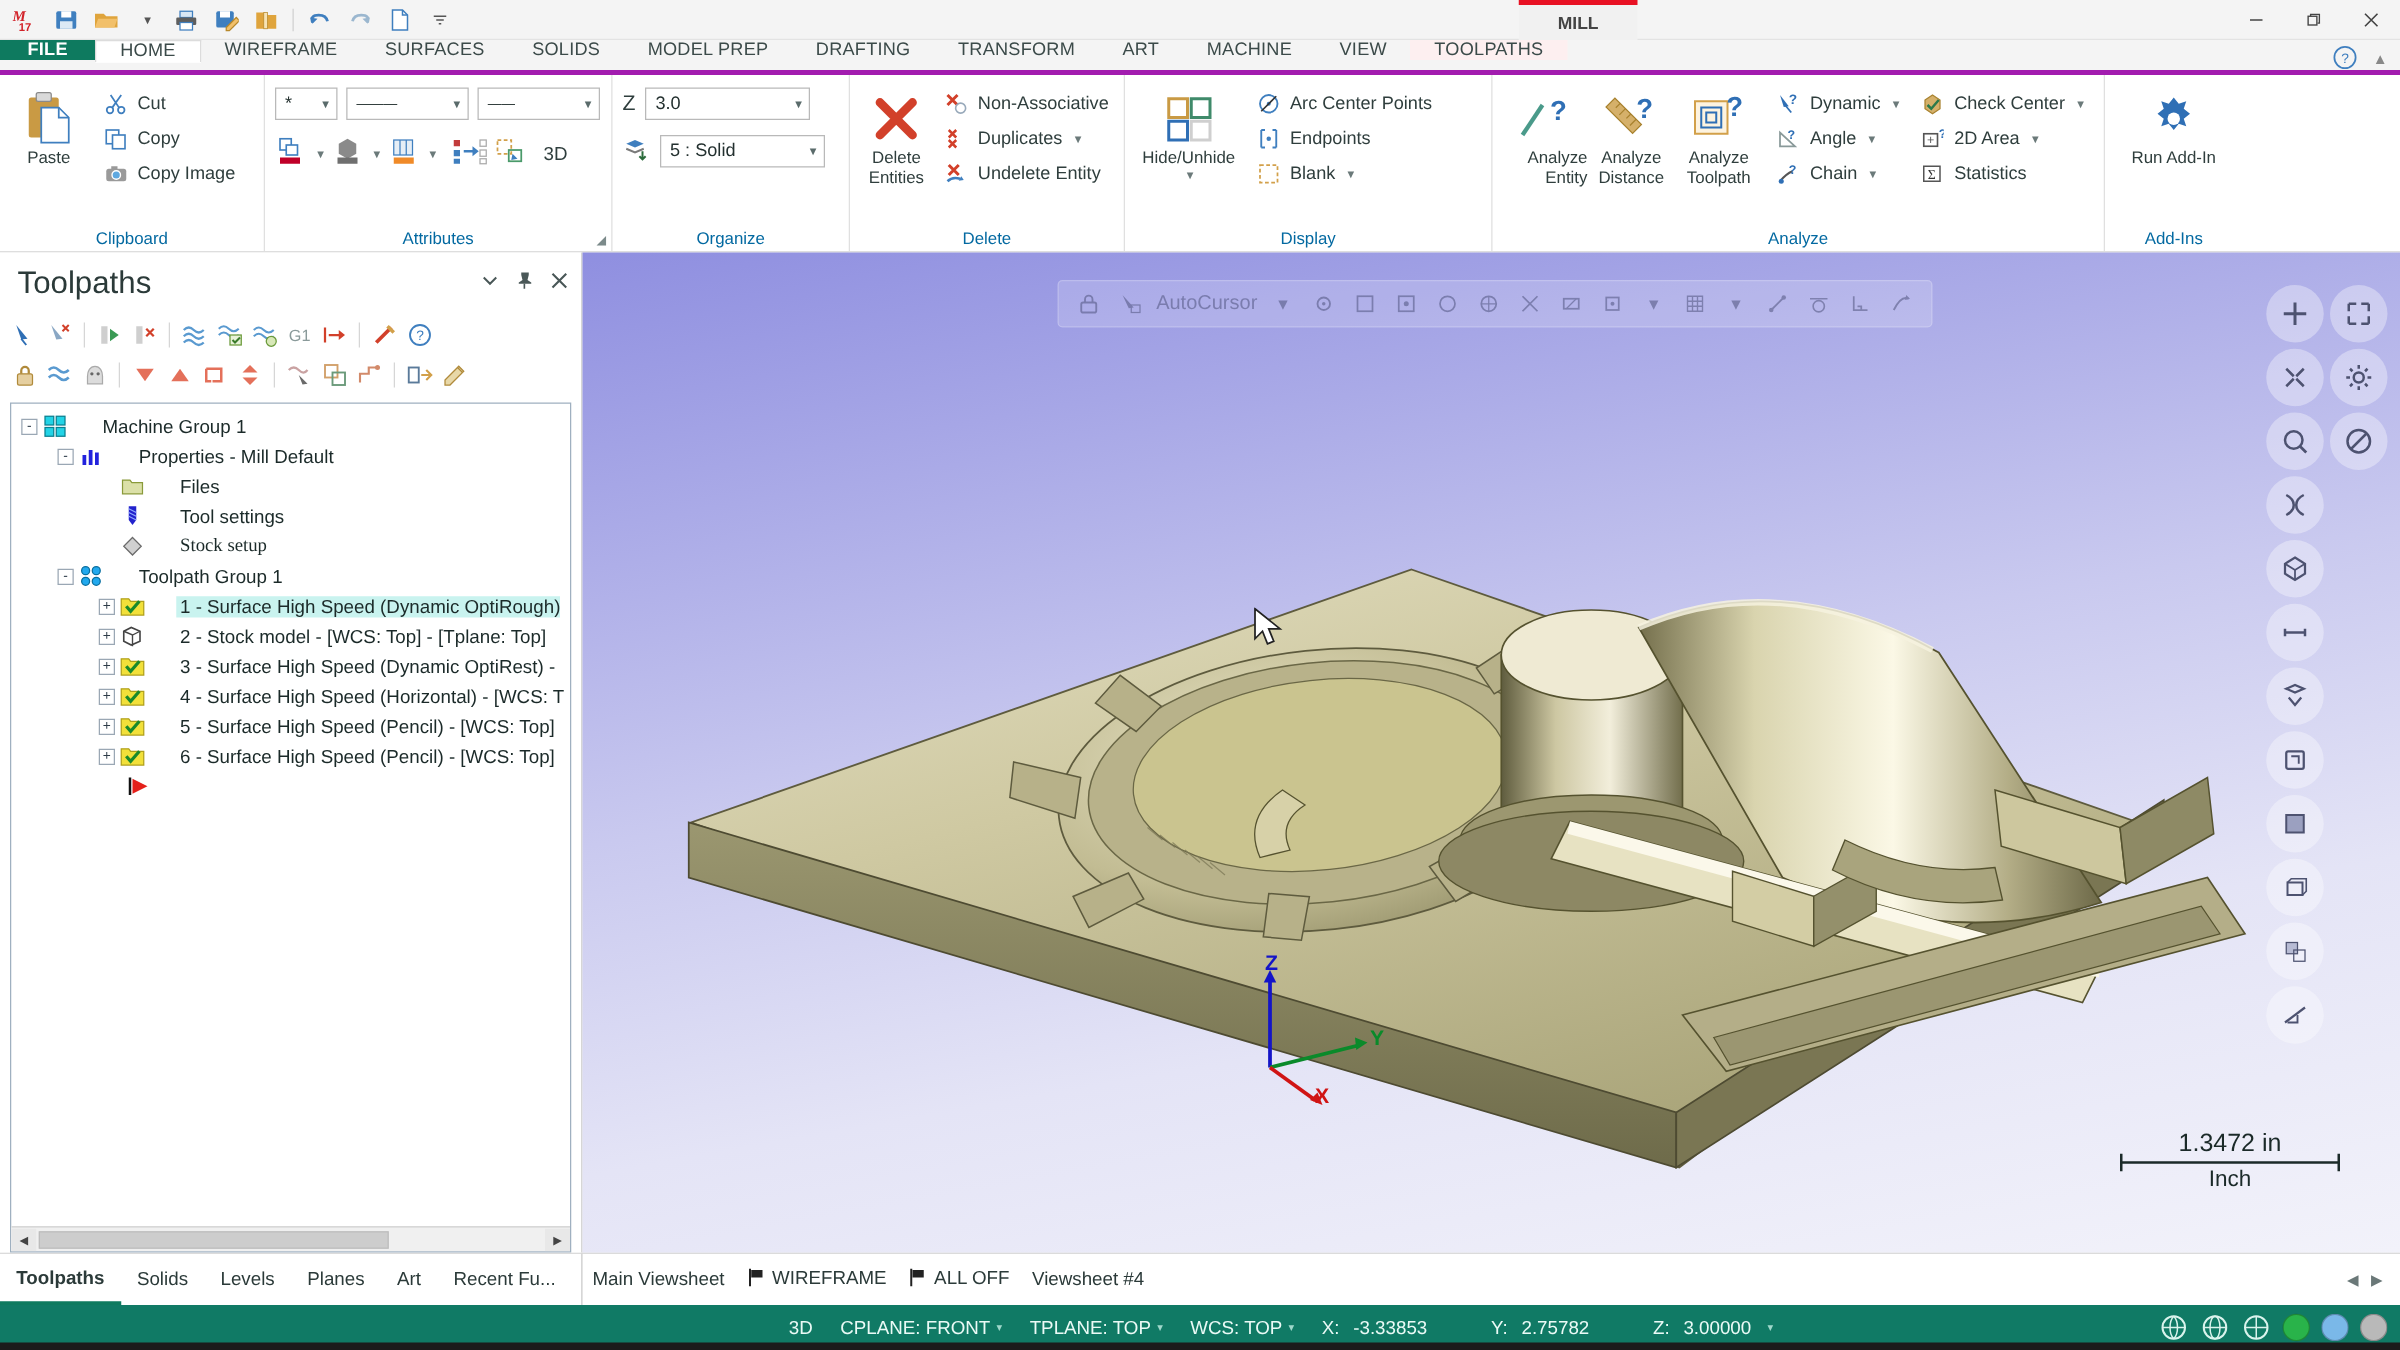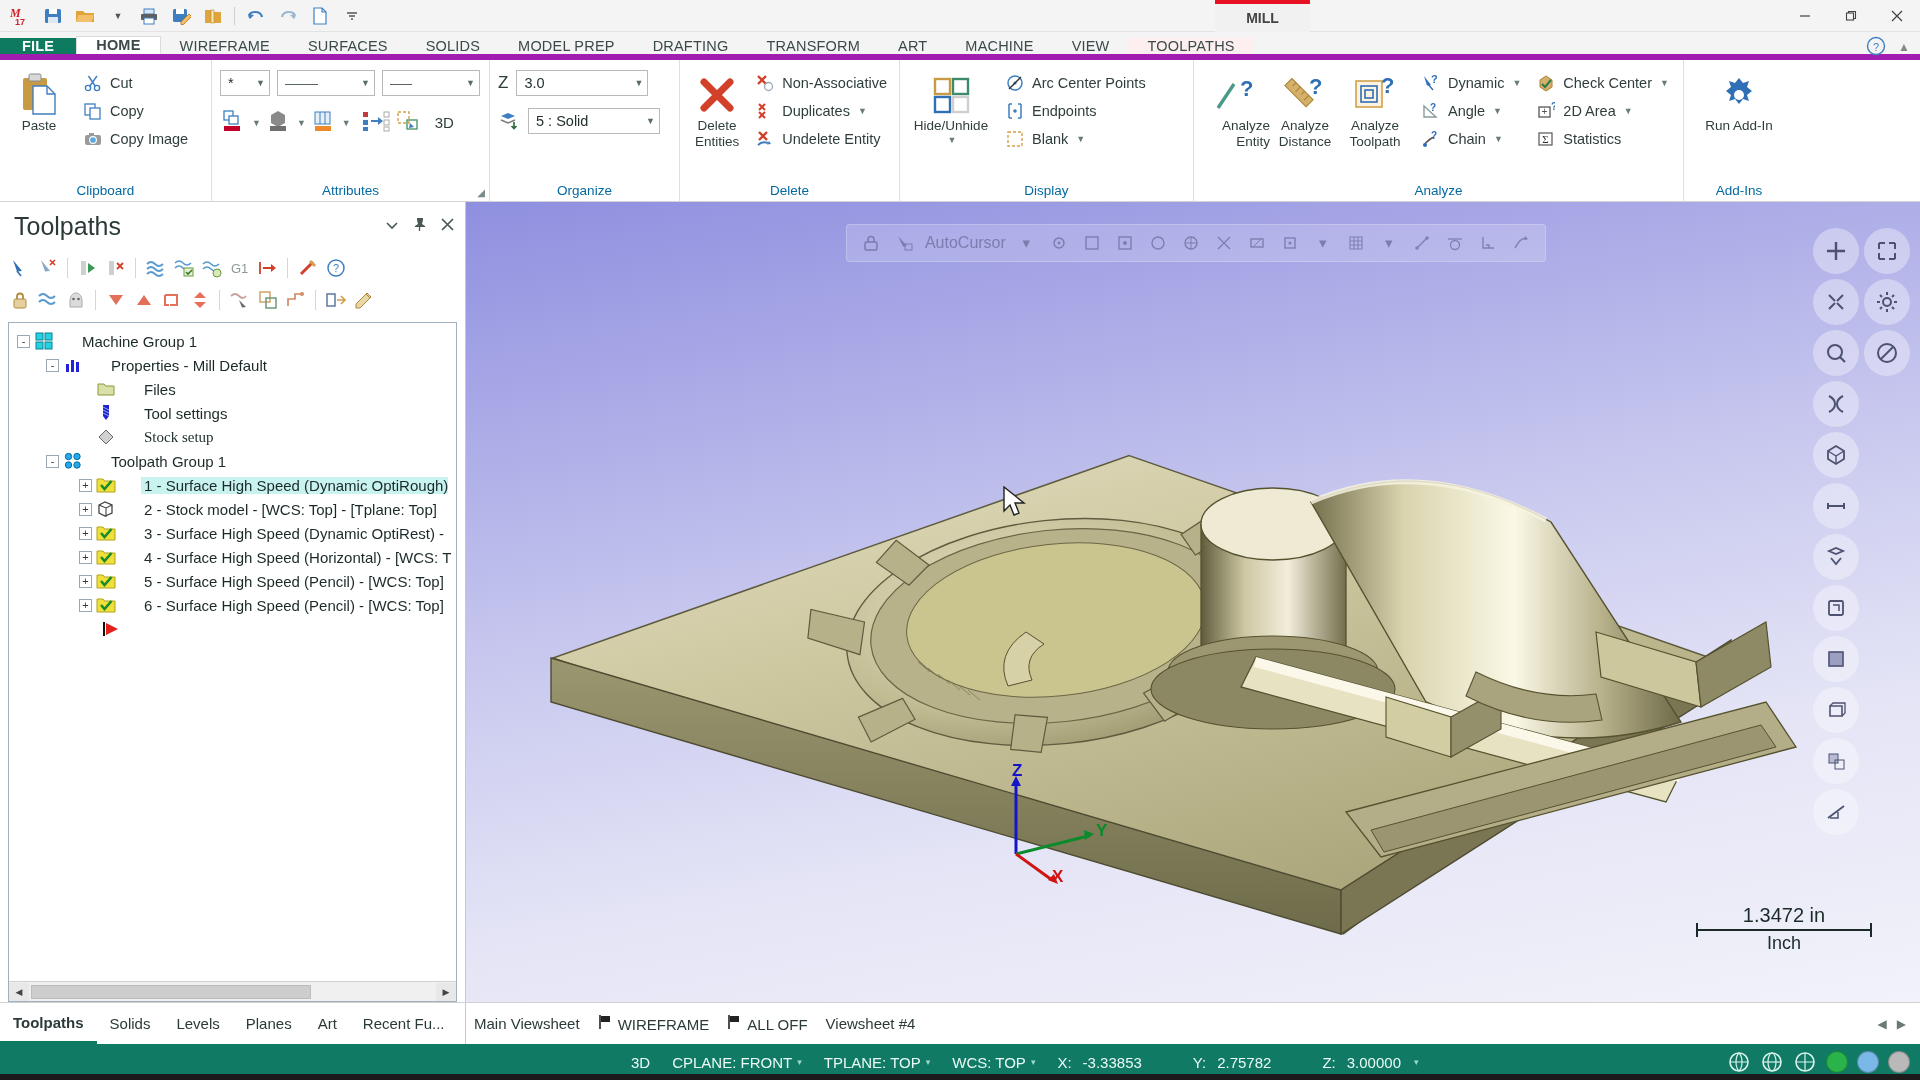--- a/index.html
+++ b/index.html
@@ -32,29 +32,29 @@
     position:absolute; left:1215px; top:0; width:95px; height:32px;
     background:#f1f1f1; border-top:4px solid #e81123;
     display:flex; align-items:center; justify-content:center;
     font-size:14px; color:#444; font-weight:bold;
   }
   .winbtns { position:absolute; right:0; top:0; height:32px; display:flex; }
   .winbtn { width:46px; height:32px; display:flex; align-items:center; justify-content:center; color:#555; }
 
   
   .ribbon-tabs {
-    height:28px; background:#f4f4f4; display:flex; align-items:flex-end;
-    position:relative; border-bottom:6px solid #a21caf;
+    height:28px; background:#f4f4f4; display:flex; align-items:flex-start;
+    position:relative; border-bottom:4px solid #a21caf;
   }
   .rtab {
     padding:0 19px; display:flex; align-items:center; font-size:14.5px;
     color:#3b4a49; letter-spacing:.2px; white-space:nowrap;
   }
   .rtab.file { background:#0e7a5f; color:#fff; font-weight:600; padding:0 22px; }
-  .rtab.active { background:#fff; border:1px solid #dcdcdc; border-bottom:1px solid #fff; position:relative; z-index:3;font-weight:bold; }
+  .rtab.active { background:#fff; border:1px solid #dcdcdc; border-bottom:1px solid #fff; position:relative; z-index:3; }
   .rtab.toolpaths { background:#fdeff0; }
   .help-ico { position:absolute; right:34px; top:4px; }
   .ribbon-collapse { position:absolute; right:10px; top:8px; color:#888; font-size:12px;}
 
   
   .ribbon {
     height:142px; background:#fff; display:flex; align-items:stretch;
     border-bottom:1px solid #d4d4d4; position:relative;
   }
   .rgroup { display:flex; flex-direction:column; border-right:1px solid #e0e0e0; position:relative; }
@@ -132,21 +132,21 @@
   .scale-line:before{left:0;} .scale-line:after{right:0;}
   .scale-unit { font-size:18px; color:#1b2a29; }
   .cursor-arrow { position:absolute; left:536px; top:284px; }
 
   
   .bottombar { height:42px; background:#fff; display:flex; align-items:stretch; border-top:1px solid #d0d0d0;}
   .btabs { width:466px; display:flex; align-items:stretch; border-right:1px solid #c9c9c9;}
   .btab { padding:0 13px; display:flex; align-items:center; font-size:15px; color:#2b3a39;}
   .btab.active { border-bottom:3px solid #0e7a5f; font-weight:600; }
   .vsheet { flex:1; display:flex; align-items:center; gap:18px; padding-left:8px; font-size:15px; color:#2b3a39;}
-  .vs-item { display:flex; align-items:flex-end; gap:6px; }
+  .vs-item { display:flex; align-items:flex-start; gap:6px; }
   .vs-arrows { margin-left:auto; display:flex; gap:10px; padding-right:14px; color:#6a7878; font-size:12px;}
 
   
   .status {
     height:36px; background:#107a65; color:#eafaf6; display:flex; align-items:center;
     font-size:15px; position:relative;
   }
   .st-left { width:620px; }
   .st-mid { display:flex; align-items:center; gap:0; }
   .st-cell { padding:0 11px; display:flex; align-items:center; gap:5px; white-space:nowrap;}

